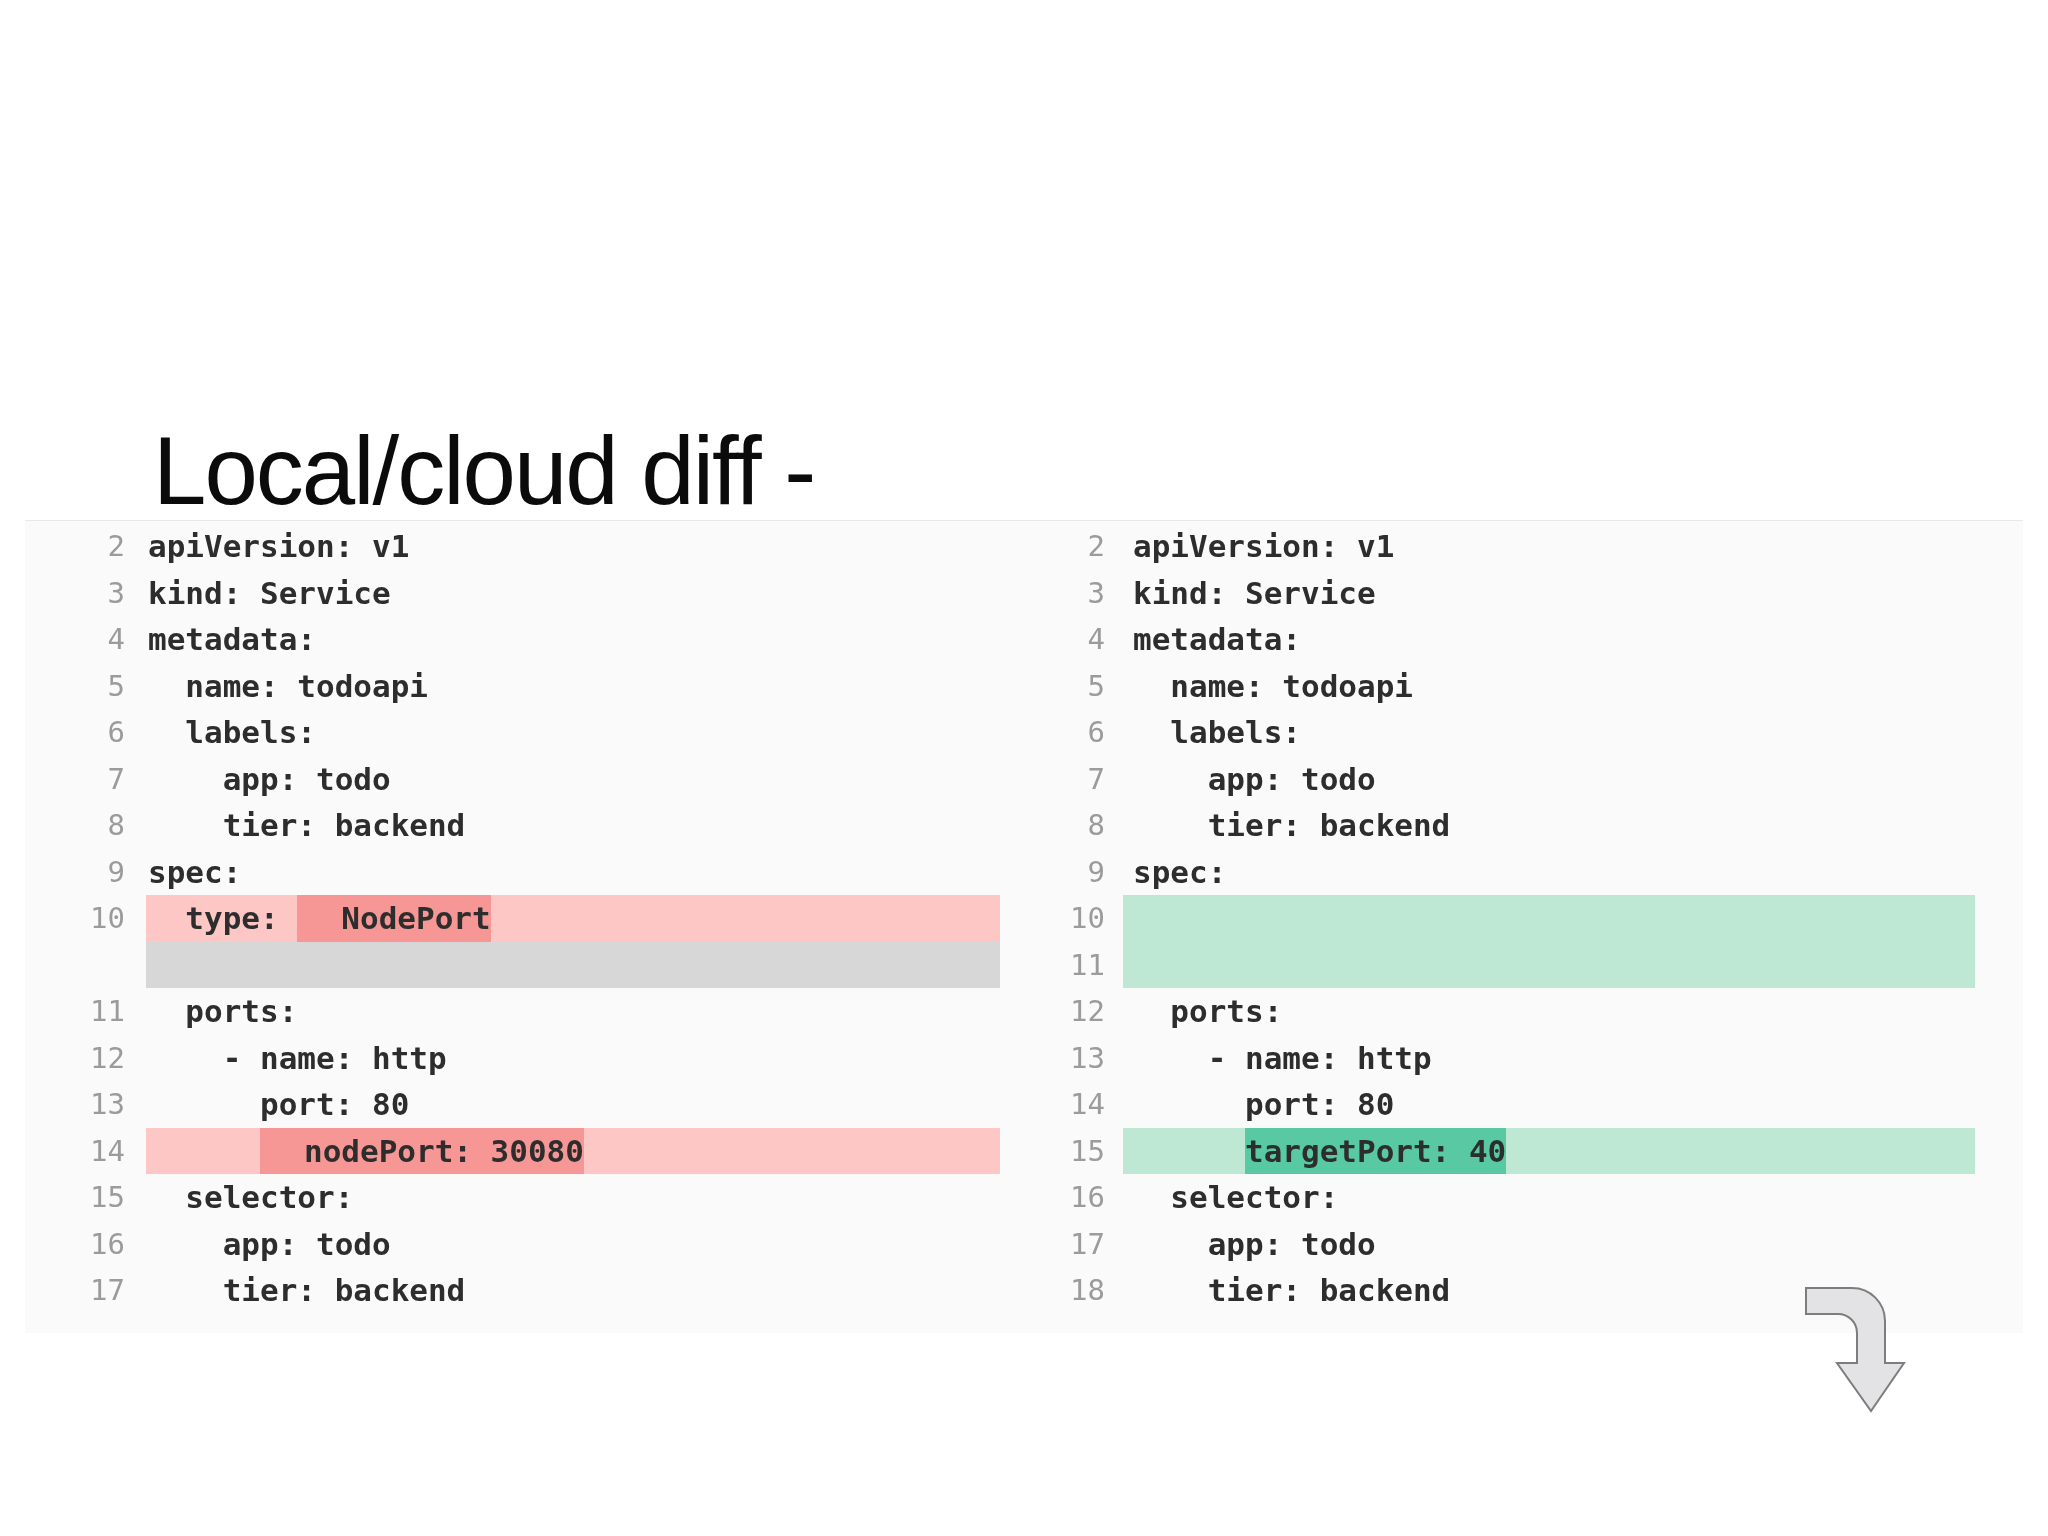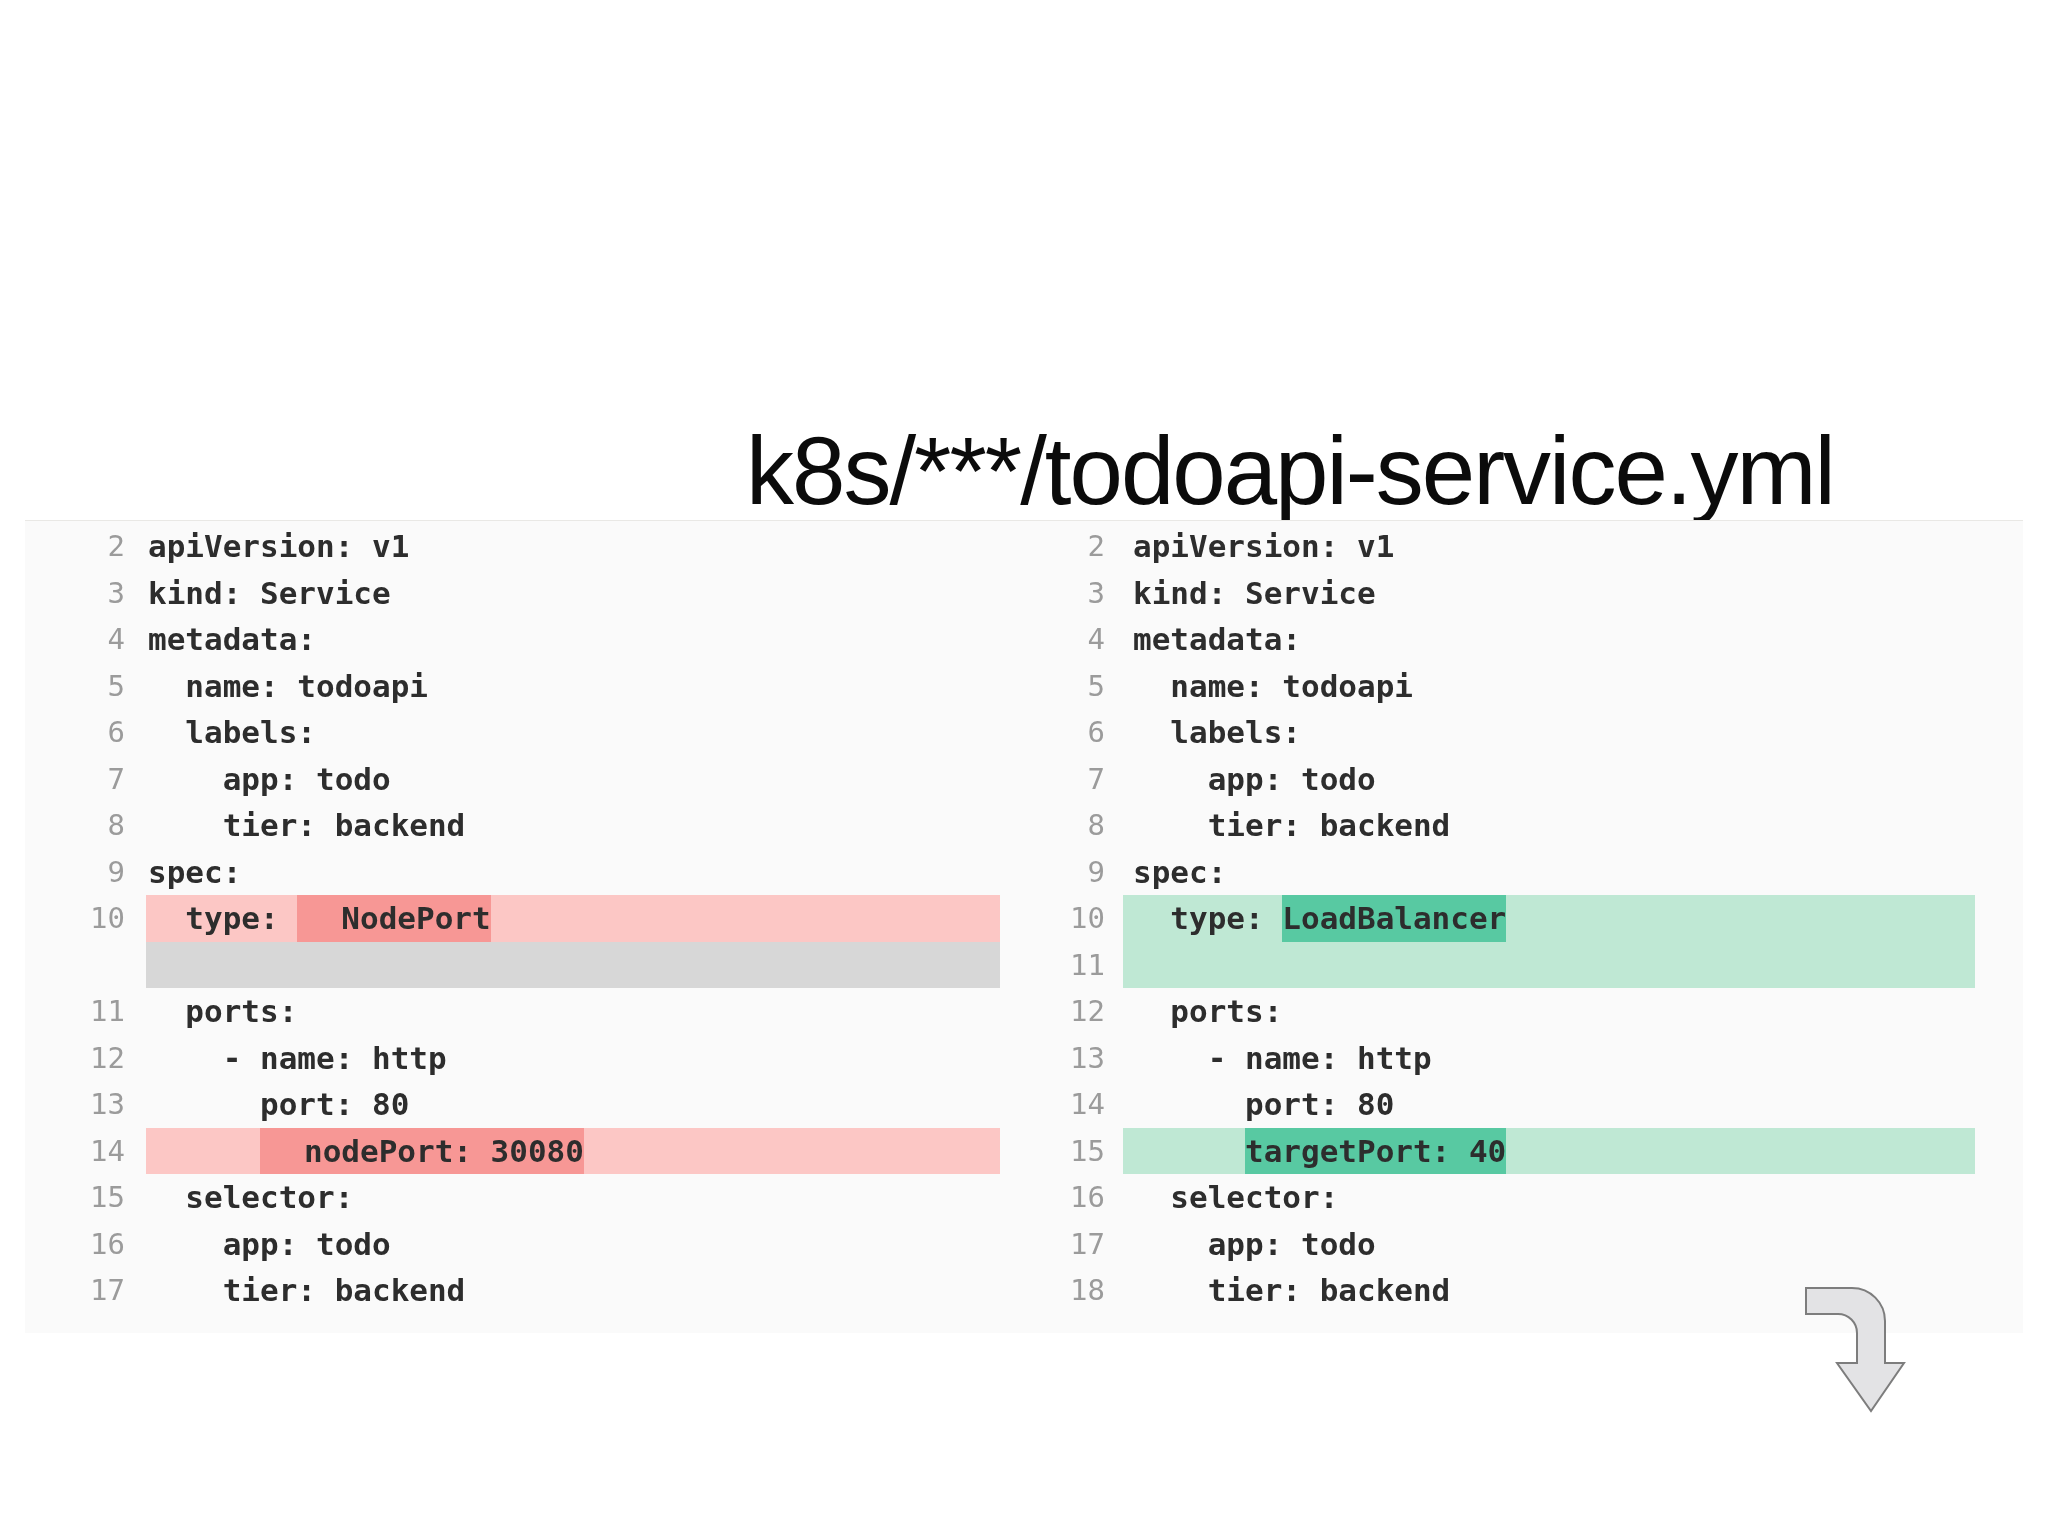--- a/index.html
+++ b/index.html
@@ -37,20 +37,21 @@
 
   
   .flow-arrow{position:absolute;left:1805px;top:1287px;width:105px;height:126px;}
 </style>
 </head>
 <body>
 
 <div class="slide">
 
   <div class="title">
+    <div class="line1">Local/cloud diff -</div>
     <div class="line2">k8s/***/todoapi-service.yml</div>
   </div>
 
   <div class="diff">
     <div class="col left" id="col-left">
   <div class="row plain">
     <span class="ln">2</span>
     <span class="band"></span>
     <span class="code"><span class="pre">apiVersion: v1</span><span class="post"></span></span>
   </div>
@@ -196,21 +197,20 @@
 
   <div class="row plain">
     <span class="ln">9</span>
     <span class="band"></span>
     <span class="code"><span class="pre">spec:</span><span class="post"></span></span>
   </div>
 
   <div class="row add">
     <span class="ln">10</span>
     <span class="band"></span>
-    <span class="code"><span class="pre">  type: </span><span class="tok">LoadBalancer</span><span class="post"></span></span>
   </div>
 
   <div class="row add">
     <span class="ln">11</span>
     <span class="band"></span>
   </div>
 
   <div class="row plain">
     <span class="ln">12</span>
     <span class="band"></span>

